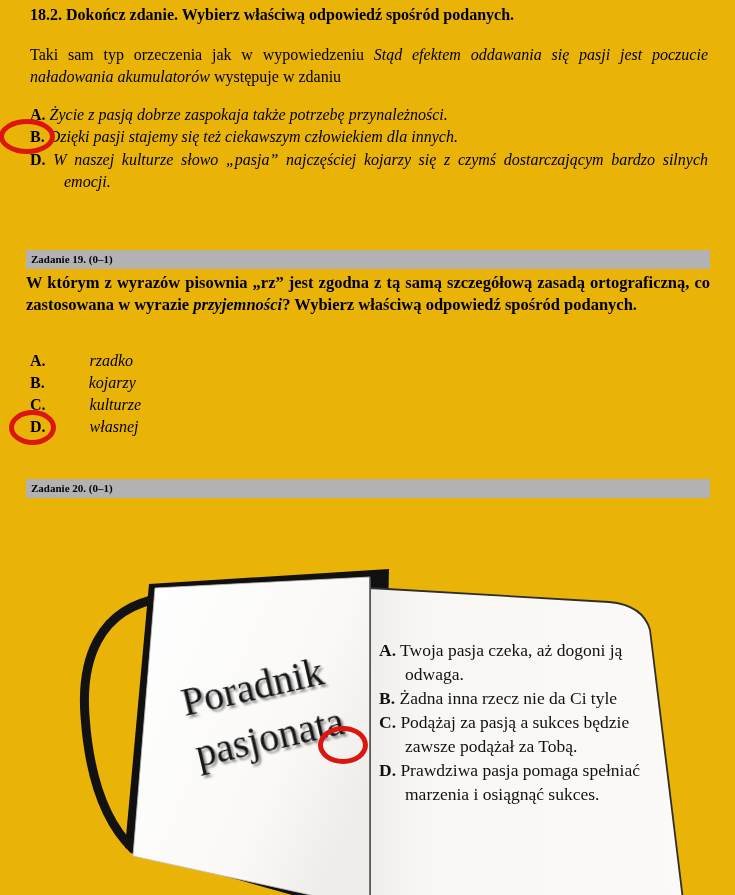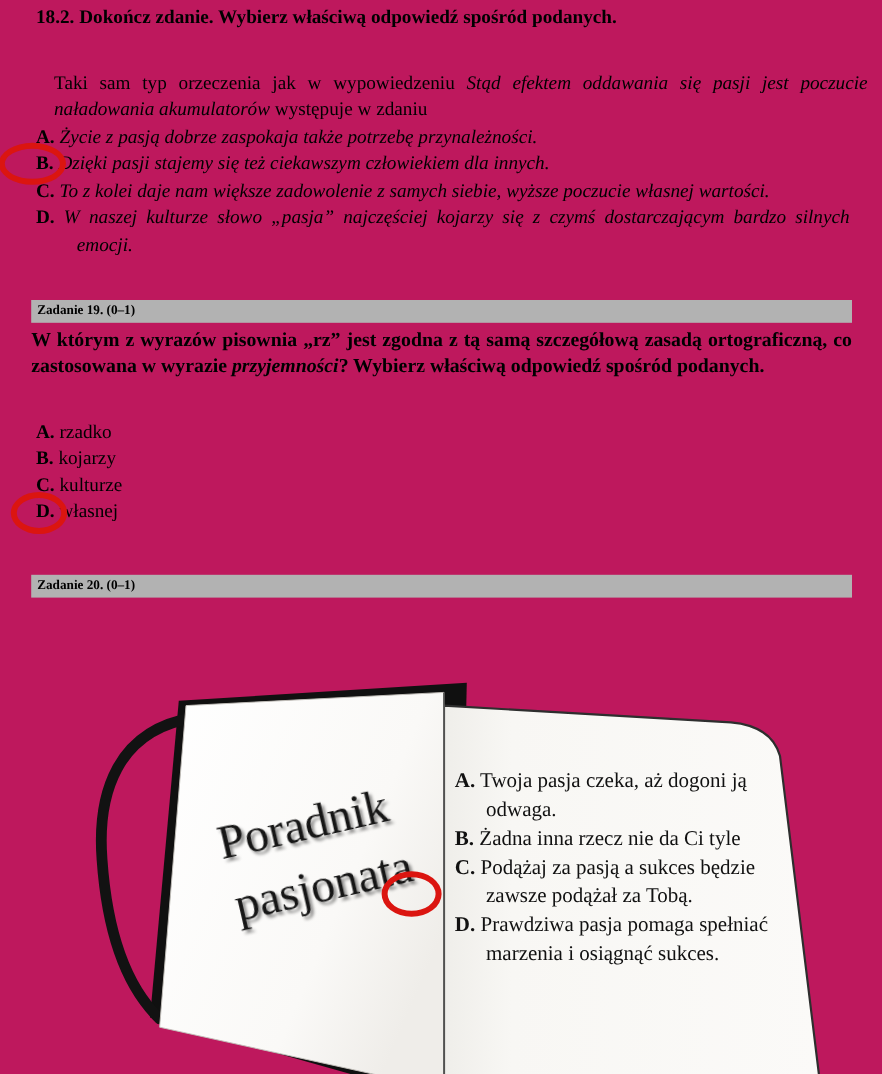--- a/index.html
+++ b/index.html
@@ -1,23 +1,23 @@
 <!DOCTYPE html>
 <html><head>
 <meta charset="utf-8">
 <style>
   html,body{margin:0;padding:0;background:#ffffff;}
   .page{
-    position:relative;width:735px;height:895px;background:#be185d;
+    position:relative;width:735px;height:895px;background:#eab308;
     font-family:"Liberation Serif","DejaVu Serif",serif;color:#000;overflow:hidden;
   }
   .abs{position:absolute;}
   
   .q18-title{left:30px;top:6px;width:690px;font-size:16px;font-weight:bold;}
-  .intro{left:30px;top:44px;width:678px;font-size:16px;line-height:22px;text-align:justify;margin:15px;}
+  .intro{left:30px;top:44px;width:678px;font-size:16px;line-height:22px;text-align:justify;margin:0;}
   .intro i{font-style:italic;}
   .opts18{left:30px;top:104px;width:678px;font-size:16px;line-height:22.4px;}
   .opt{padding-left:34px;text-indent:-34px;text-align:justify;}
   .opt .letter{font-weight:bold;font-style:normal;}
   .opt .otext{font-style:italic;}
   
   .circle{border:5px solid #db1510;border-radius:50%;box-sizing:border-box;background:transparent;}
   .circle18{left:-1px;top:119px;width:56px;height:35px;}
   .circle19{left:9px;top:410px;width:47px;height:35px;}
   .circle20{left:318px;top:726px;width:50px;height:38px;}
@@ -28,41 +28,40 @@
   .bar20{top:479px;}
   
   .qtext{width:684px;left:26px;font-size:16.5px;font-weight:bold;line-height:21.8px;text-align:justify;margin:0;}
   .q19{top:272px;}
   .q20{top:501px;}
   .qtext .it{font-style:italic;}
   .qtext .ul{text-decoration:underline;}
   
   .opts19{left:30px;top:350px;font-size:16px;line-height:22px;}
   .opts19 .letter{font-weight:bold;}
-  .opts19 .otext{}
+  .opts19 .otext{font-style:italic;margin-left:40px;}
   
   .picture{left:0;top:568px;width:735px;height:327px;overflow:hidden;margin-left:37px;}
   .picture svg{position:absolute;left:0;top:0;}
   .nb-opts{position:absolute;left:342px;top:70px;width:310px;font-size:17.5px;line-height:24px;color:#111;}
   .nb-line2{padding-left:26px;}
   .nb-letter{font-weight:bold;}
 </style>
 </head>
 <body>
 
 <div class="page">
 
   <div class="abs q18-title">18.2. Dokończ zdanie. Wybierz właściwą odpowiedź spośród podanych.</div>
 
   <p class="abs intro"><span>Taki sam typ orzeczenia jak w wypowiedzeniu </span><i>Stąd efektem oddawania się pasji jest poczucie naładowania akumulatorów</i><span> występuje w zdaniu</span></p>
 
   <div class="abs opts18">
     <div class="opt"><b class="letter">A.</b> <i class="otext">Życie z pasją dobrze zaspokaja także potrzebę przynależności.</i></div>
     <div class="opt"><b class="letter">B.</b> <i class="otext">Dzięki pasji stajemy się też ciekawszym człowiekiem dla innych.</i></div>
-    <div class="opt"><b class="letter">C.</b> <i class="otext">To z kolei daje nam większe zadowolenie z samych siebie, wyższe poczucie własnej wartości.</i></div>
     <div class="opt"><b class="letter">D.</b> <i class="otext">W naszej kulturze słowo „pasja” najczęściej kojarzy się z czymś dostarczającym bardzo silnych emocji.</i></div>
   </div>
   <div class="abs circle circle18"></div>
 
   <div class="abs taskbar bar19">Zadanie 19. (0–1)</div>
   <p class="abs qtext q19"><span>W którym z wyrazów pisownia „rz” jest zgodna z tą samą szczegółową zasadą ortograficzną, co zastosowana w wyrazie </span><span class="it">przyjemności</span><span>? Wybierz właściwą odpowiedź spośród podanych.</span></p>
 
   <div class="abs opts19">
     <div><span class="letter">A.</span> <span class="otext">rzadko</span></div>
     <div><span class="letter">B.</span> <span class="otext">kojarzy</span></div>

